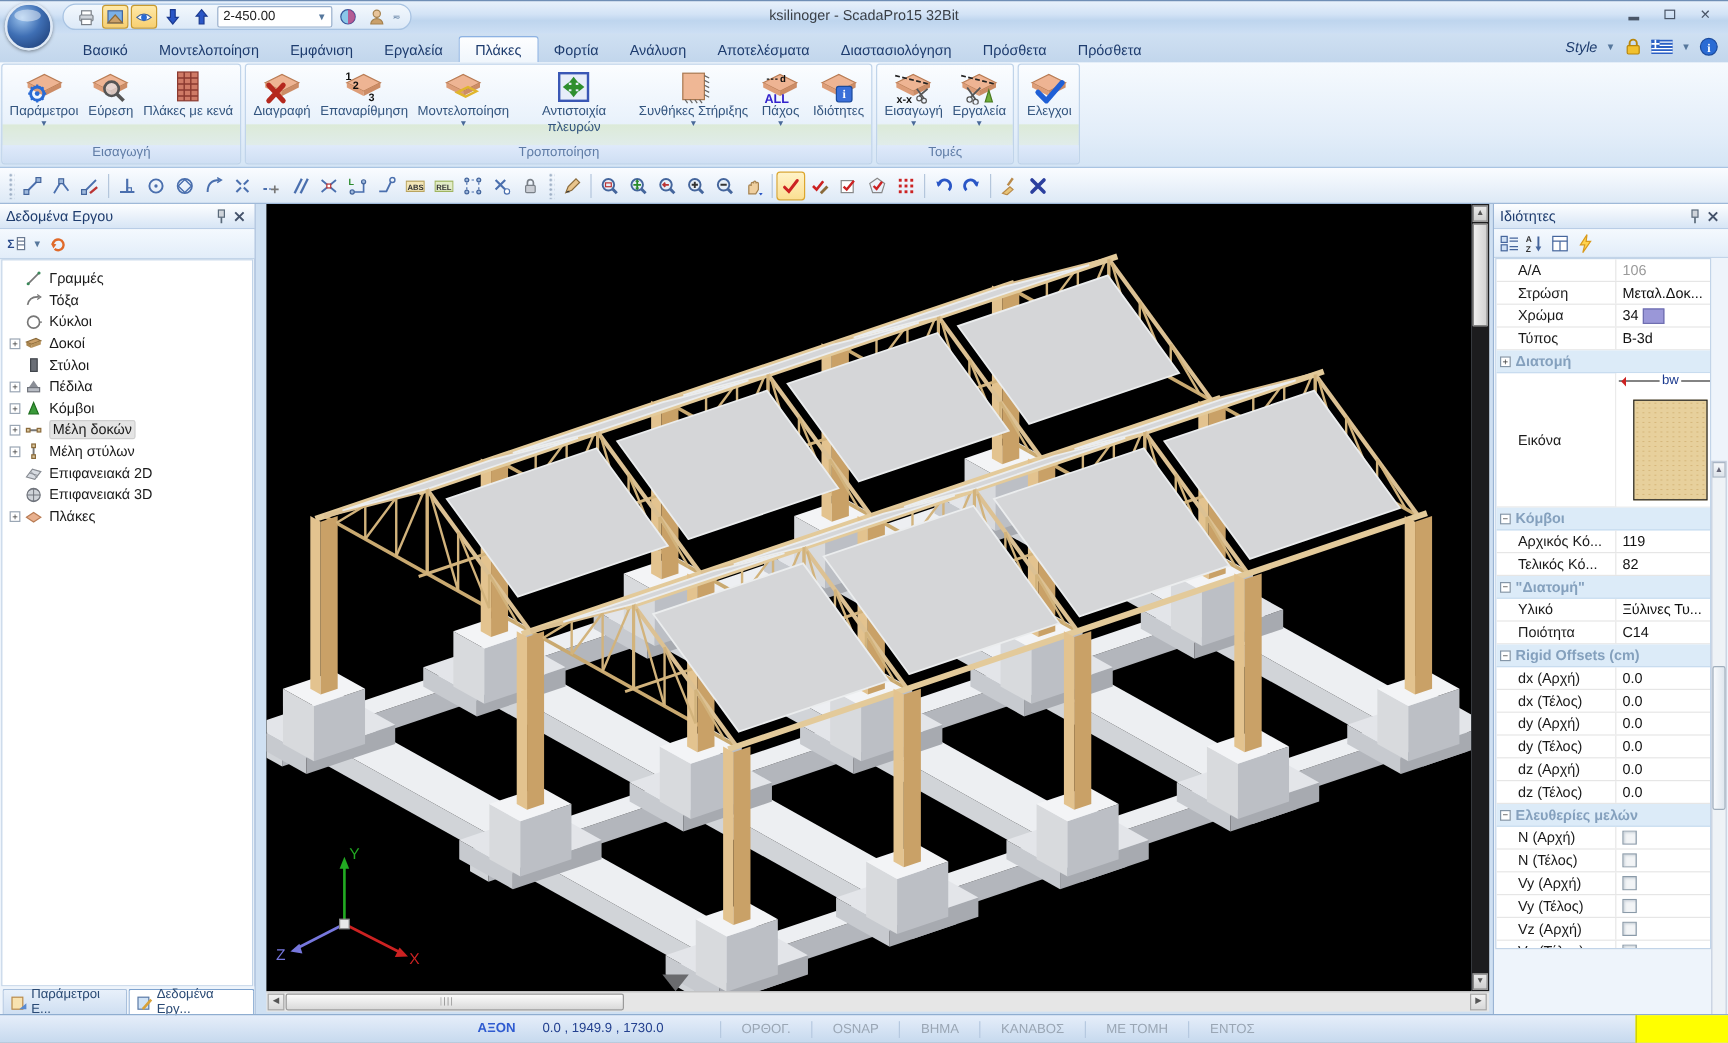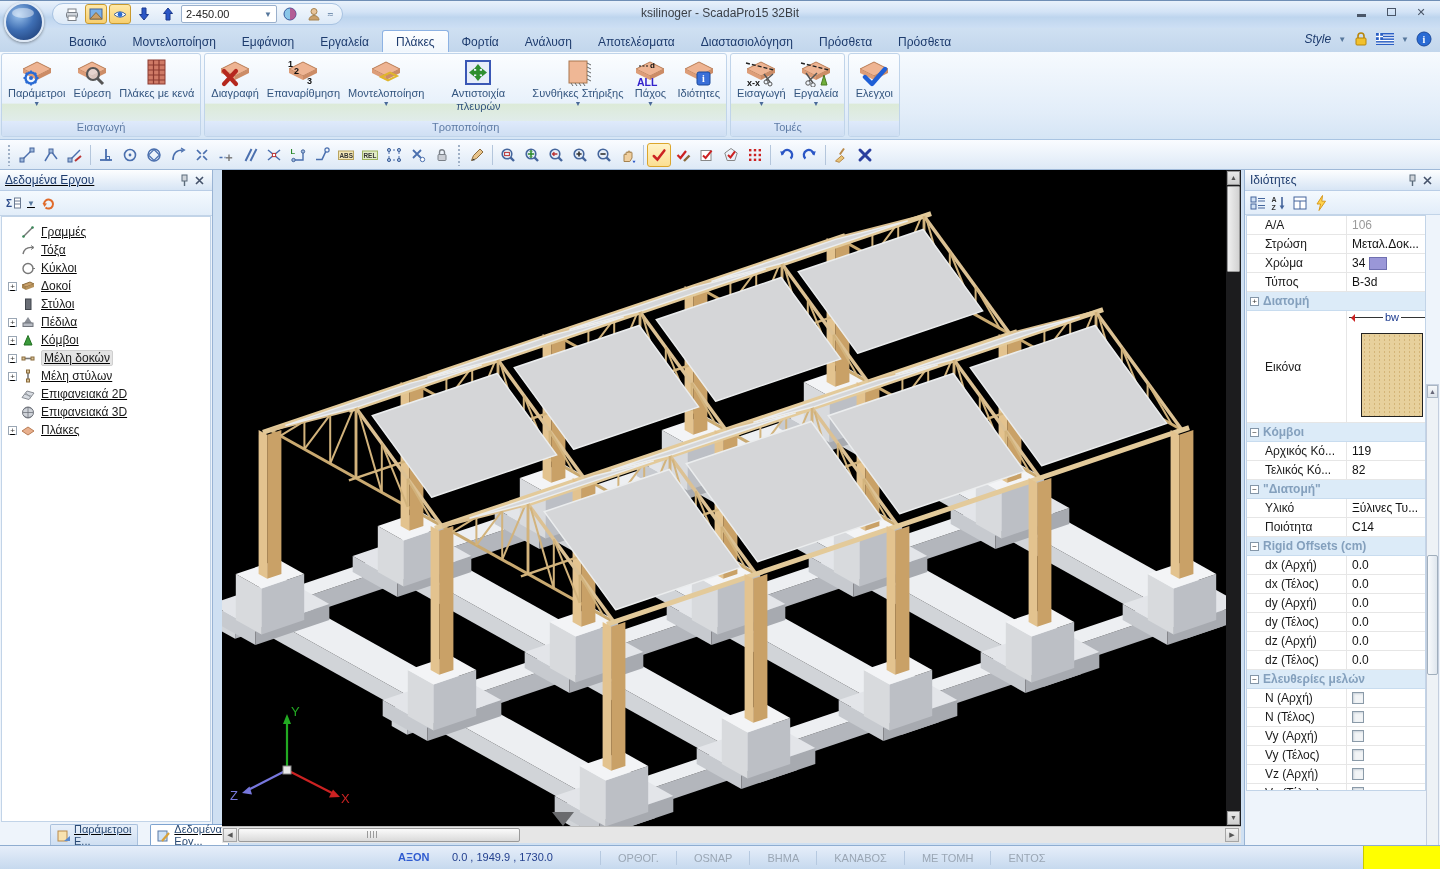--- a/index.html
+++ b/index.html
@@ -61,36 +61,36 @@
   .ticell.hl { background:linear-gradient(#fff3c8,#fbdf92); border:1px solid #dca62c; }
   .tsep { width:1px; height:20px; background:#b4c6dc; margin:0 3px; }
   .tgrip { width:5px; height:22px; margin:0 3px;
     background-image:radial-gradient(#9fb0c6 1px, transparent 1.2px); background-size:4px 4px; }
 
   
   .main-bg { position:absolute; left:0; top:170px; width:1440px; height:675px; background:#cfe0f2; }
 
   
   .lpanel { position:absolute; left:0; top:170px; width:213px; height:675px; background:#eef4fb;
-    border-right:1px solid #9ab4d4; display:flex; flex-direction:column;text-decoration:underline; }
+    border-right:1px solid #9ab4d4; display:flex; flex-direction:column; }
   .panel-hdr { height:21px; background:linear-gradient(#fdfeff,#d7e5f5); border-bottom:1px solid #b9cde6;
     display:flex; align-items:center; padding:0 5px; color:#1e3c6e; font-size:12px; }
   .panel-hdr .sp { flex:1; }
   .hdr-ico { width:15px; height:14px; display:flex; align-items:center; justify-content:center; }
   .tree-toolbar { height:25px; background:linear-gradient(#f4f9fe,#e2edf9); border-bottom:1px solid #c2d4e8;
     display:flex; align-items:center; padding:0 4px; gap:3px; }
   .tt-btn { height:20px; display:flex; align-items:center; padding:0 2px; border-radius:2px; }
   .tree-area { flex:1; background:#fff; border:1px solid #c2d4e8; margin:0 1px; overflow:hidden; padding-top:6px; }
   .titem { display:flex; align-items:center; height:18px; padding-left:6px; color:#1a1a1a; font-size:12px; white-space:nowrap; }
   .texp { width:9px; height:9px; border:1px solid #9aa6b4; background:#fff; font-size:8px; line-height:7px;
     text-align:center; color:#333; margin-right:4px; flex:none; }
   .texp.none { border:none; background:transparent; }
   .tico { width:16px; height:14px; margin-right:4px; flex:none; }
   .tlabel.selected { background:#e4e4e4; border:1px solid #cfcfcf; border-radius:2px; padding:0 2px; }
-  .lp-tabs { height:23px; display:flex; align-items:flex-end; background:#eef4fb; padding-left:2px; gap:12px;margin-left:48px; }
+  .lp-tabs { height:23px; display:flex; align-items:flex-end; background:#eef4fb; padding-left:2px; gap:1px; }
   .lp-tab { height:21px; display:flex; align-items:center; gap:3px; padding:0 6px; font-size:11px; color:#2a4a74;
     background:linear-gradient(#e8f0fa,#cfdff2); border:1px solid #a9c0dc; border-bottom:none; border-radius:2px 2px 0 0; }
   .lp-tab.active { background:#fff; border-color:#7ea3cf; }
 
   
   .viewport { position:absolute; left:222px; top:170px; width:1004px; height:656px; background:#000; overflow:hidden; }
   .vsb { position:absolute; left:1226px; top:170px; width:15px; height:656px; background:#1c1c1e; }
   .vsb .btn { position:absolute; left:1px; width:13px; height:14px; background:linear-gradient(#e9e9e9,#cfcfcf);
     border:1px solid #9a9a9a; color:#555; font-size:7px; text-align:center; line-height:12px; }
   .vsb .thumb { position:absolute; left:1px; width:13px; background:linear-gradient(90deg,#efefef,#d2d2d2);

